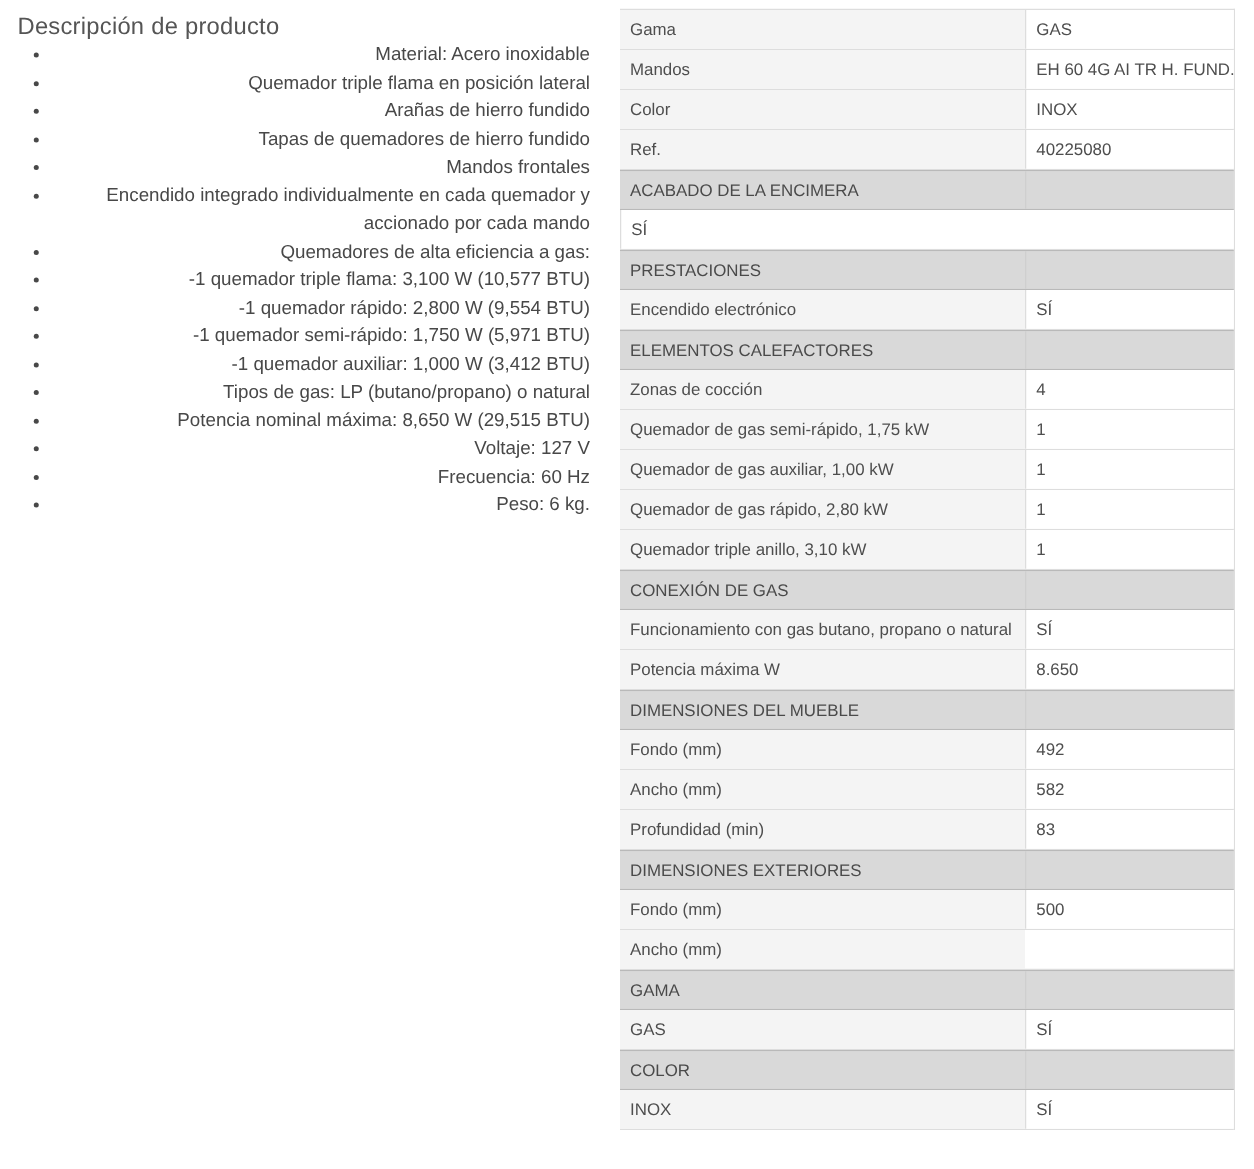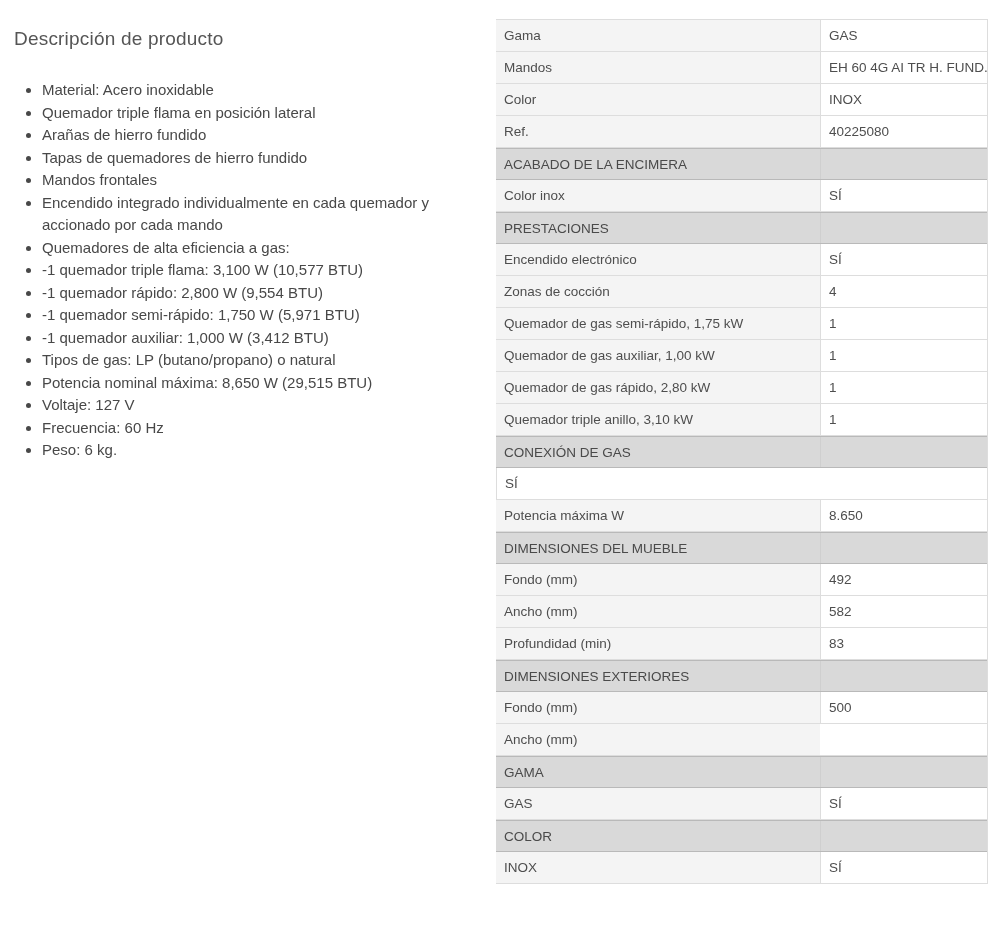--- a/index.html
+++ b/index.html
@@ -9,27 +9,27 @@
     --row-border:#dddddd;
     --section-border:#b9b9b9;
     --table-text:#4e4e4e;
   }
   *{margin:0;padding:0;box-sizing:border-box;}
   html,body{width:1003px;height:935px;background:#ffffff;overflow:hidden;
     font-family:"Liberation Sans","DejaVu Sans",sans-serif;}
   .page{position:relative;width:1003px;height:935px;background:#fff;}
 
   
-  .desc{position:absolute;left:14px;top:28px;width:470px;}
+  .desc{position:absolute;left:14px;top:11px;width:470px;}
   .desc h1{font-size:19px;font-weight:400;color:#555555;letter-spacing:.2px;}
-  .desc ul{margin-top:29px;width:458px;padding-left:28px;list-style:disc;}
+  .desc ul{margin-top:0;width:458px;padding-left:28px;list-style:disc;text-align:right;}
   .desc li{font-size:15px;line-height:22.5px;color:#484848;}
 
   
-  .spec{position:absolute;left:496px;top:19px;width:492px;
+  .spec{position:absolute;left:496px;top:7px;width:492px;
     border-top:1px solid var(--row-border);
     border-right:1px solid var(--row-border);
     font-size:13.5px;color:var(--table-text);}
   .spec-row{display:flex;height:32px;align-items:stretch;
     border-bottom:1px solid var(--row-border);}
   .spec-cell{display:flex;align-items:center;padding:0 8px;overflow:hidden;
     white-space:nowrap;}
   .spec-cell.label{width:324px;background:var(--label-bg);}
   .spec-cell.value{flex:1;background:var(--value-bg);
     border-left:1px solid var(--row-border);}
@@ -82,30 +82,33 @@
       </div>
       <div class="spec-row">
         <span class="spec-cell label">Ref.</span>
         <span class="spec-cell value">40225080</span>
       </div>
       <div class="spec-row section">
         <span class="spec-cell label">ACABADO DE LA ENCIMERA</span>
         <span class="spec-cell value"></span>
       </div>
       <div class="spec-row">
-        <span class="spec-cell label">Color inox</span>
         <span class="spec-cell value">SÍ</span>
       </div>
       <div class="spec-row section">
         <span class="spec-cell label">PRESTACIONES</span>
         <span class="spec-cell value"></span>
       </div>
       <div class="spec-row">
         <span class="spec-cell label">Encendido electrónico</span>
         <span class="spec-cell value">SÍ</span>
+      </div>
+      <div class="spec-row section">
+        <span class="spec-cell label">ELEMENTOS CALEFACTORES</span>
+        <span class="spec-cell value"></span>
       </div>
       <div class="spec-row">
         <span class="spec-cell label">Zonas de cocción</span>
         <span class="spec-cell value">4</span>
       </div>
       <div class="spec-row">
         <span class="spec-cell label">Quemador de gas semi-rápido, 1,75 kW</span>
         <span class="spec-cell value">1</span>
       </div>
       <div class="spec-row">
@@ -118,20 +121,21 @@
       </div>
       <div class="spec-row">
         <span class="spec-cell label">Quemador triple anillo, 3,10 kW</span>
         <span class="spec-cell value">1</span>
       </div>
       <div class="spec-row section">
         <span class="spec-cell label">CONEXIÓN DE GAS</span>
         <span class="spec-cell value"></span>
       </div>
       <div class="spec-row">
+        <span class="spec-cell label">Funcionamiento con gas butano, propano o natural</span>
         <span class="spec-cell value">SÍ</span>
       </div>
       <div class="spec-row">
         <span class="spec-cell label">Potencia máxima W</span>
         <span class="spec-cell value">8.650</span>
       </div>
       <div class="spec-row section">
         <span class="spec-cell label">DIMENSIONES DEL MUEBLE</span>
         <span class="spec-cell value"></span>
       </div>

